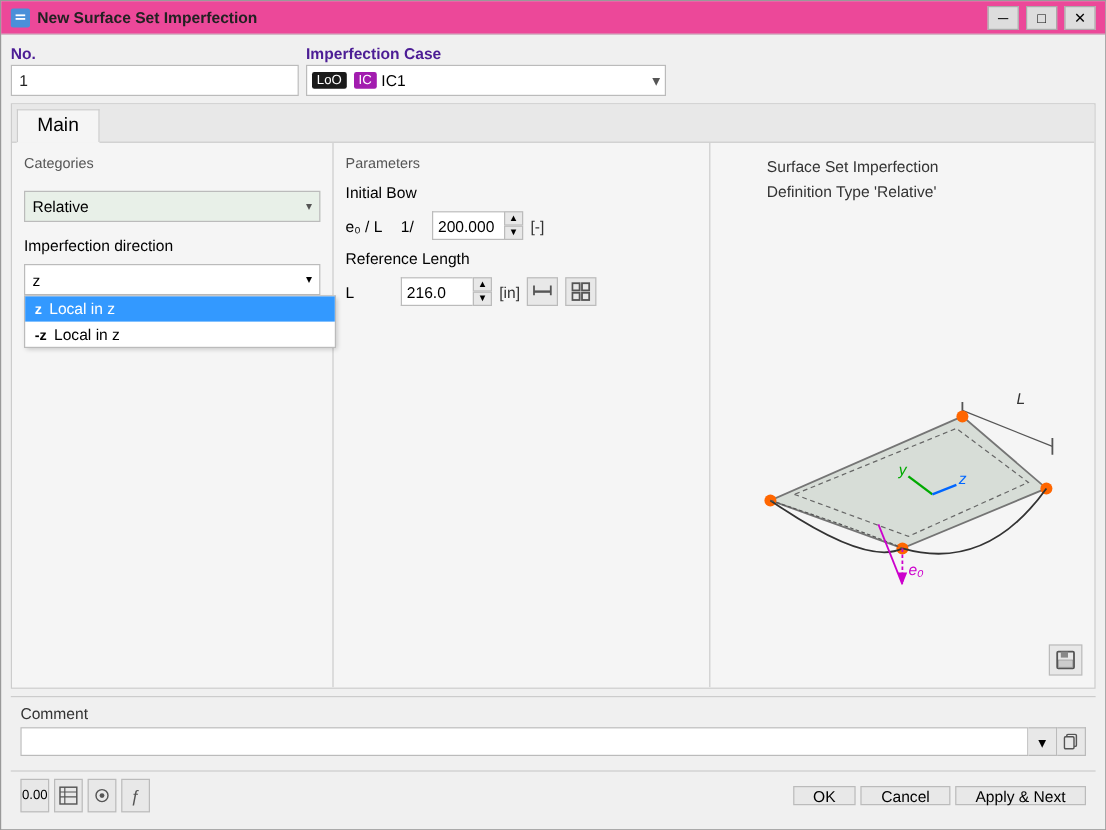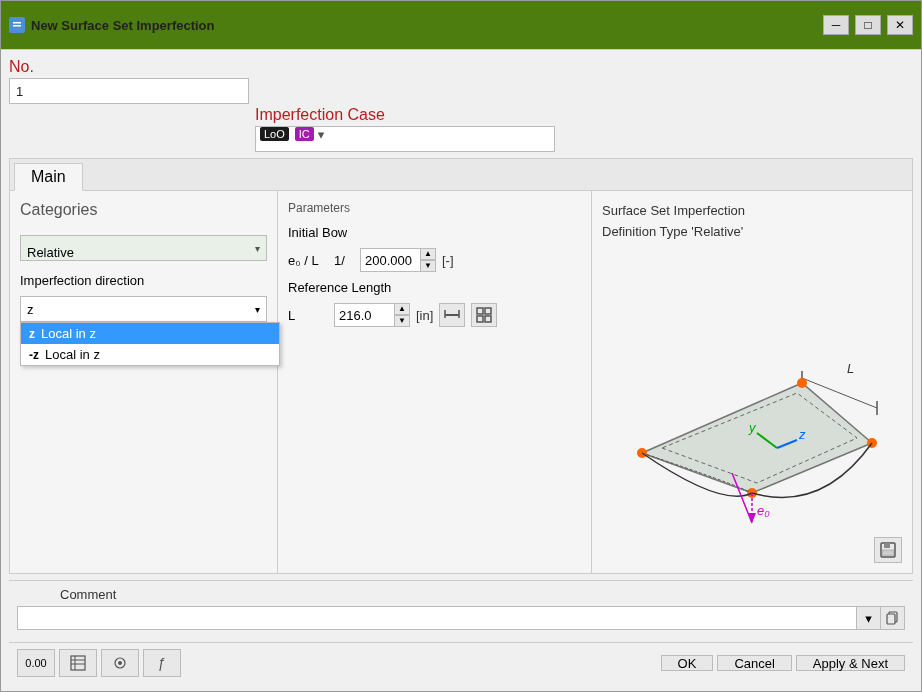--- a/index.html
+++ b/index.html
@@ -1,53 +1,53 @@
 <!DOCTYPE html>
 <html><head>
   <meta charset="utf-8">
   <style>
     * { box-sizing: border-box; margin: 0; padding: 0; font-family: Arial, sans-serif; font-size: 13px; }
     body { background: #f0f0f0; width: 922px; height: 692px; overflow: hidden; }
 
     .window { width: 922px; height: 692px; background: #f0f0f0; border: 1px solid #999; display: flex; flex-direction: column; }
 
-    .title-bar { background: #4d7c0f; height: 49px; display: flex; align-items: center; padding: 0 8px; border-bottom: 1px solid #ccc; gap: 6px; flex-shrink: 0; }
+    .title-bar { background: #ec4899; height: 28px; display: flex; align-items: center; padding: 0 8px; border-bottom: 1px solid #ccc; gap: 6px; flex-shrink: 0; }
     .title-bar-icon { width: 16px; height: 16px; background: #4a90d9; border-radius: 2px; display: flex; align-items: center; justify-content: center; color: white; font-size: 9px; flex-shrink: 0; }
     .title-bar-text { flex: 1; font-size: 13px; font-weight: bold; color: #222; }
     .title-bar-btn { width: 26px; height: 20px; border: 1px solid #aaa; background: #ddd; display: flex; align-items: center; justify-content: center; cursor: pointer; font-size: 12px; }
 
     .content-area { flex: 1; display: flex; flex-direction: column; padding: 8px; gap: 6px; overflow: hidden; }
 
     .top-row { display: flex; gap: 6px; flex-shrink: 0; }
     .field-group { display: flex; flex-direction: column; gap: 2px; }
-    .field-label { font-size: 16px; color: #b91c1c; }
+    .field-label { font-size: 13px; color: #4c1d95; font-weight: bold; }
     .field-input { height: 26px; border: 1px solid #bbb; background: white; padding: 2px 6px; color: #222; display: flex; align-items: center; }
 
     .no-group { width: 240px; }
     .no-group .field-input { width: 240px; }
 
-    .imp-case-group { width: 300px; margin-top: 48px; }
+    .imp-case-group { width: 300px; }
     .assigned-group { flex: 1; }
 
-    .imp-case-select { height: 26px; border: 1px solid #bbb; background: white; display: flex; align-items: flex-start; padding: 0 4px; gap: 4px; cursor: pointer; position: relative; }
+    .imp-case-select { height: 26px; border: 1px solid #bbb; background: white; display: flex; align-items: center; padding: 0 4px; gap: 4px; cursor: pointer; position: relative; }
     .imp-case-select .loo-badge { background: #1a1a1a; color: white; padding: 1px 4px; font-size: 11px; border-radius: 2px; }
     .imp-case-select .ic-badge { background: #a21caf; color: white; padding: 1px 4px; font-size: 11px; border-radius: 2px; margin-left: 2px; }
     .imp-case-select .ic-text { flex: 1; }
     .imp-case-select .chevron { color: #555; }
 
     .main-section { flex: 1; display: flex; flex-direction: column; overflow: hidden; background: #f5f5f5; border: 1px solid #ccc; }
 
     .tab-bar { display: flex; padding: 4px 4px 0; background: #e8e8e8; border-bottom: 1px solid #ccc; flex-shrink: 0; }
     .tab { padding: 4px 16px; border: 1px solid #ccc; border-bottom: none; background: white; cursor: pointer; font-size: 16px; }
     .tab.active { background: #f5f5f5; border-bottom: 1px solid #f5f5f5; margin-bottom: -1px; }
 
     .main-content { flex: 1; display: flex; overflow: hidden; }
 
     .left-panel { width: 268px; padding: 10px; display: flex; flex-direction: column; gap: 12px; border-right: 1px solid #ccc; flex-shrink: 0; }
-    .section-title { font-size: 16px; color: #555; font-weight: normal; margin-bottom: 4px; }
+    .section-title { font-size: 12px; color: #555; font-weight: normal; margin-bottom: 4px; }
     
     .def-type-select { height: 26px; border: 1px solid #bbb; background: #e8f0e8; display: flex; align-items: center; padding: 0 6px; cursor: pointer; position: relative; }
 
     .direction-section { display: flex; flex-direction: column; gap: 4px; }
 
     .dir-select-container { position: relative; }
     .dir-select { height: 26px; border: 1px solid #bbb; background: white; display: flex; align-items: center; padding: 0 6px; cursor: pointer; }
     .dir-dropdown { position: absolute; top: 26px; left: 0; width: 260px; border: 1px solid #bbb; background: white; z-index: 10; box-shadow: 2px 2px 4px rgba(0,0,0,0.2); }
     .dir-option { padding: 3px 8px; display: flex; align-items: center; gap: 6px; cursor: pointer; }
     .dir-option.selected { background: #3399ff; color: white; }
@@ -59,29 +59,29 @@
     .param-label { font-size: 13px; min-width: 40px; }
     .param-multiplier { min-width: 20px; }
     .num-input-with-spin { display: flex; height: 24px; }
     .num-input-with-spin input { width: 60px; border: 1px solid #bbb; border-right: none; padding: 0 4px; background: white; font-size: 13px; }
     .spin-btns { display: flex; flex-direction: column; }
     .spin-btn { width: 16px; height: 12px; border: 1px solid #bbb; background: #e8e8e8; display: flex; align-items: center; justify-content: center; cursor: pointer; font-size: 8px; line-height: 1; }
     .unit-label { font-size: 13px; color: #333; }
     .icon-btn { width: 26px; height: 24px; border: 1px solid #bbb; background: #e8e8e8; display: flex; align-items: center; justify-content: center; cursor: pointer; font-size: 10px; }
 
     .right-panel { flex: 1; padding: 10px; display: flex; flex-direction: column; }
-    .surface-info { font-size: 13px; color: #333; line-height: 1.6; margin-bottom: 10px; }
+    .surface-info { font-size: 13px; color: #333; line-height: 1.6; margin-bottom: 10px; margin-left: 37px; }
     .diagram-area { flex: 1; display: flex; align-items: center; justify-content: center; }
 
     .bottom-bar { padding: 6px 8px; border-top: 1px solid #ccc; background: #f0f0f0; flex-shrink: 0; }
-    .comment-label { font-size: 13px; color: #333; margin-right: 4px; margin-left: 43px; }
+    .comment-label { font-size: 13px; color: #333; margin-right: 4px; }
 
     .footer { display: flex; align-items: center; padding: 6px 8px; border-top: 1px solid #ccc; background: #f0f0f0; flex-shrink: 0; }
     .footer-tools { display: flex; gap: 4px; }
-    .footer-tool-btn { width: 38px; height: 28px; border: 1px solid #bbb; background: #e8e8e8; display: flex; align-items: center; justify-content: center; cursor: pointer; }
+    .footer-tool-btn { width: 24px; height: 28px; border: 1px solid #bbb; background: #e8e8e8; display: flex; align-items: center; justify-content: center; cursor: pointer; }
     .footer-spacer { flex: 1; }
     .footer-actions { display: flex; gap: 4px; }
     .btn { padding: 4px 16px; border: 1px solid #bbb; background: #e8e8e8; cursor: pointer; font-size: 13px; height: 16px; display: flex; align-items: center; }
     .btn-primary { background: #e8e8e8; }
 
     .select-wrapper { position: relative; display: flex; align-items: center; }
     .select-arrow-icon { position: absolute; right: 6px; top: 50%; transform: translateY(-50%); font-size: 10px; color: #555; pointer-events: none; }
 
     .comment-row { display: flex; align-items: center; gap: 0; margin-top: 4px; }
     .comment-drop-btn { height: 24px; width: 24px; border: 1px solid #bbb; border-left: none; background: #e8e8e8; display: flex; align-items: center; justify-content: center; cursor: pointer; }
@@ -121,20 +121,21 @@
         <div class="field-input">
           <span>1</span>
         </div>
       </div>
 
       <div class="field-group imp-case-group">
         <span class="field-label">Imperfection Case</span>
         <div class="imp-case-select">
           <span class="loo-badge">LoO</span>
           <span class="ic-badge">IC</span>
+          <span class="ic-text">IC1</span>
           <span class="chevron">▾</span>
         </div>
       </div>
 
     </div>
 
     <div class="main-section">
 
       <div class="tab-bar">
         <div class="tab active">Main</div>
@@ -143,21 +144,21 @@
       <div class="main-content">
 
         <div class="left-panel">
 
           <div>
             <div class="section-title">Categories</div>
           </div>
 
           <div>
             <div class="select-wrapper" style="width:100%;">
-              <div class="def-type-select" style="width:100%;align-items:flex-end;">
+              <div class="def-type-select" style="width:100%;">
                 <span>Relative</span>
                 <span class="select-arrow-icon">▾</span>
               </div>
             </div>
           </div>
 
           <div class="direction-section">
             <div style="font-size:13px; margin-bottom:4px;">Imperfection direction</div>
             <div class="dir-select-container">
               <div class="dir-select" style="position:relative;">

